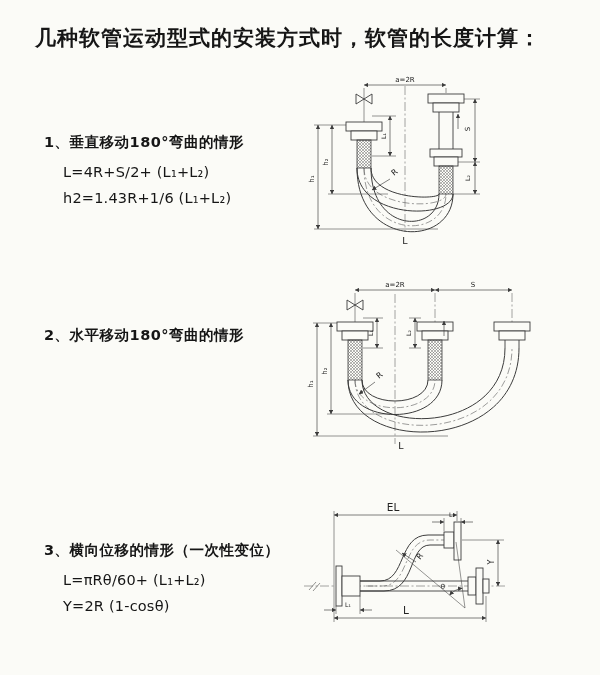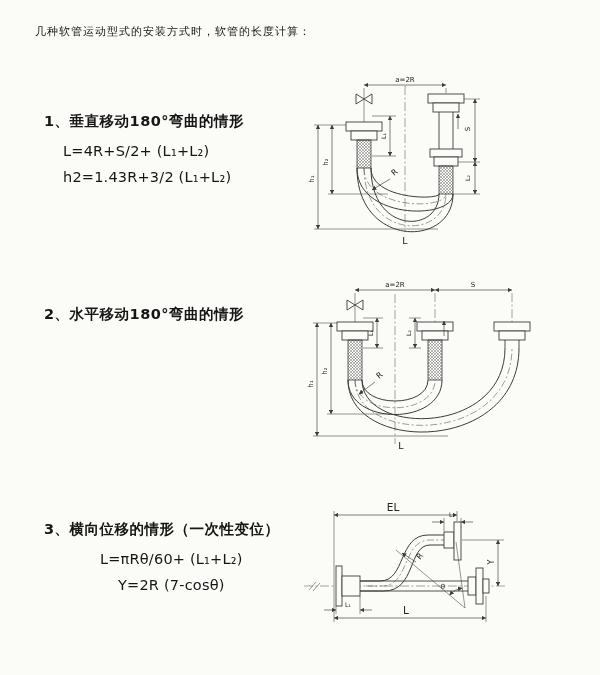--- a/index.html
+++ b/index.html
@@ -4,27 +4,27 @@
 <style>
   html,body{margin:0;padding:0;}
   body{
     width:600px;height:675px;position:relative;overflow:hidden;
     background:#fbfbf7;
     font-family:"DejaVu Sans","Liberation Sans",sans-serif;
     color:#161616;
   }
   .page-title{
     position:absolute;left:35px;top:24px;
-    font-size:11px;font-weight:normal;letter-spacing:1px;white-space:nowrap;
+    font-size:21px;font-weight:bold;letter-spacing:1px;white-space:nowrap;
   }
   .section{position:absolute;left:44px;}
-  .sec-heading{font-size:14.5px;font-weight:bold;letter-spacing:.5px;white-space:nowrap;}
+  .sec-heading{font-size:14.5px;font-weight:bold;letter-spacing:.5px;white-space:nowrap;margin-top:21px;}
   .formulas{margin:8px 0 0 19px;font-size:14.5px;line-height:25.5px;letter-spacing:.2px;}
   .formula{white-space:pre;}
-  #sec1{top:112px;} #sec2{top:305px;} #sec3{top:520px;text-align:center;}
+  #sec1{top:112px;} #sec2{top:305px;} #sec3{top:520px;}
   svg.diagram{position:absolute;}
   #d1{left:306px;top:72px;} #d2{left:303px;top:276px;} #d3{left:296px;top:498px;}
   svg text{font-size:7px;fill:#222;font-family:"DejaVu Sans","Liberation Sans",sans-serif;}
   .t6{font-size:6.2px;} .t8{font-size:8px;} .t9{font-size:9.5px;} .t10{font-size:10.5px;}
   .s {stroke:#3c3c3c;stroke-width:.9;fill:none;}
   .sf{stroke:#3c3c3c;stroke-width:.9;fill:#fbfbf7;}
   .br{stroke:#3c3c3c;stroke-width:.8;fill:url(#hatch);}
   .d {stroke:#3c3c3c;stroke-width:.65;fill:none;marker-start:url(#ar);marker-end:url(#ar);}
   .de{stroke:#3c3c3c;stroke-width:.65;fill:none;marker-end:url(#ar);}
   .x {stroke:#3c3c3c;stroke-width:.55;fill:none;}
@@ -45,21 +45,21 @@
     </pattern>
   </defs>
 </svg>
 
 <div class="page-title">几种软管运动型式的安装方式时，软管的长度计算：</div>
 
 <div class="section" id="sec1">
   <div class="sec-heading">1、垂直移动180°弯曲的情形</div>
   <div class="formulas">
     <div class="formula">L=4R+S/2+ (L₁+L₂)</div>
-    <div class="formula">h2=1.43R+3/2 (L₁+L₂)</div>
+    <div class="formula">h2=1.43R+1/6 (L₁+L₂)</div>
   </div>
 </div>
 
 <svg id="d1" class="diagram" width="292" height="186" viewBox="0 0 292 186">
 
   <path class="cl" d="M99,14 V160"></path>
 
   <g>
     <path class="hz" d="M51,96 C51,176 147,176 147,122"></path>
     <path class="hz" d="M65,96 C65,162 133,162 133,122"></path>
@@ -198,21 +198,21 @@
     <path class="de" d="M72,106 L56,118"></path>
     <text class="t8" x="76" y="103" transform="rotate(-40 76 103)">R</text>
   </g>
   <text class="t9" x="98" y="173" text-anchor="middle">L</text>
 </svg>
 
 <div class="section" id="sec3">
   <div class="sec-heading">3、横向位移的情形（一次性变位）</div>
   <div class="formulas">
     <div class="formula">L=πRθ/60+ (L₁+L₂)</div>
-    <div class="formula">Y=2R (7-cosθ)</div>
+    <div class="formula">Y=2R (1-cosθ)</div>
   </div>
 </div>
 
 <svg id="d3" class="diagram" width="304" height="150" viewBox="0 0 304 150">
   <path class="cl" d="M8,88 H210"></path>
   <path class="x" d="M13,92 L20,84 M17,93 L24,85"></path>
 
   <path class="s" d="M64,83 H172 M64,93 H172"></path>
 
   <g>

